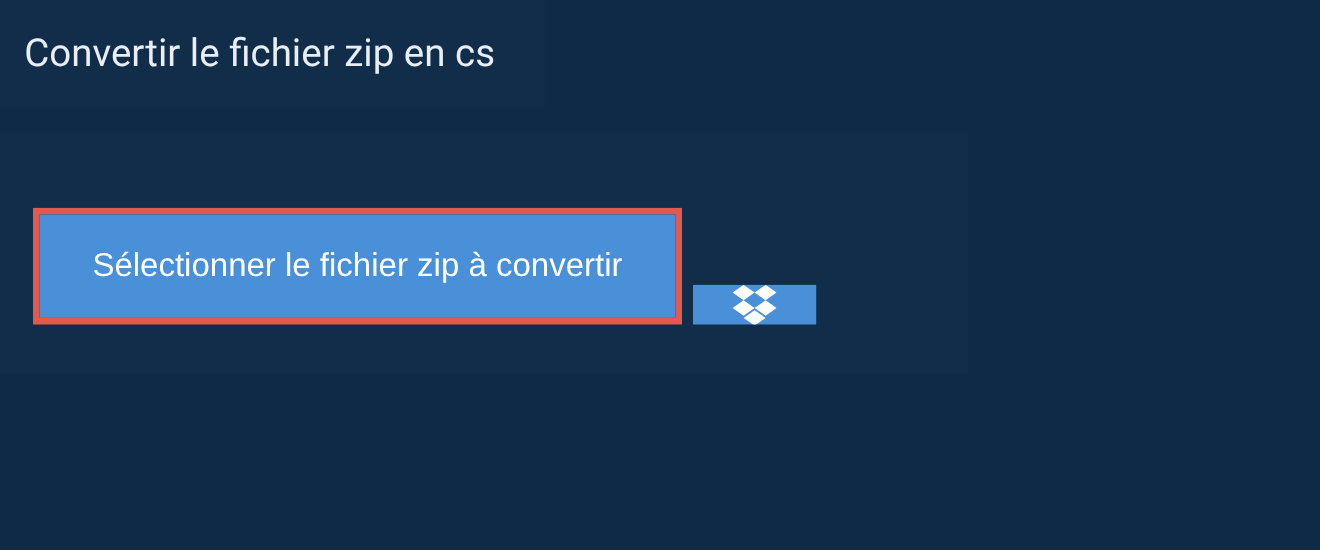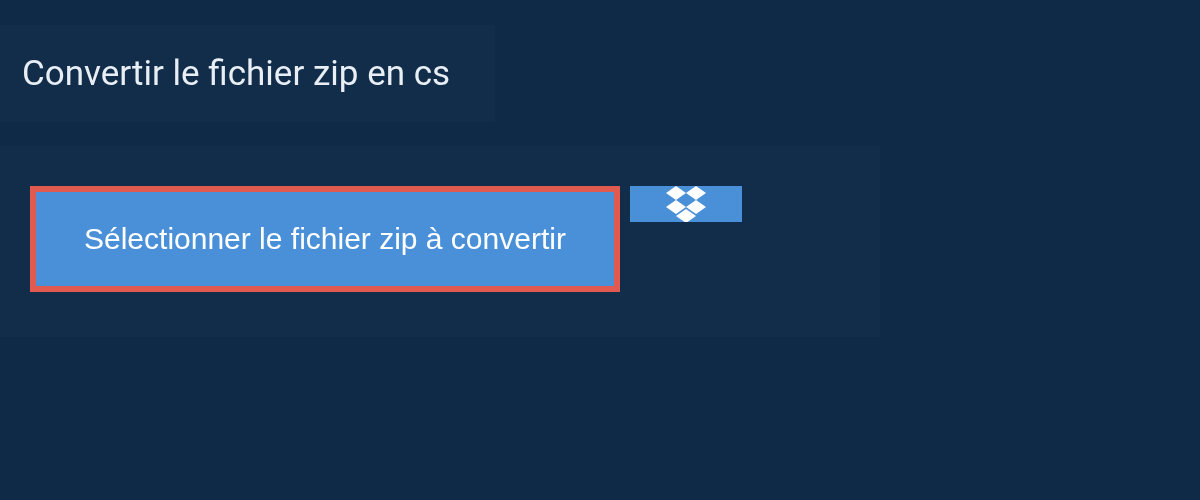--- a/index.html
+++ b/index.html
@@ -21,34 +21,34 @@
       font-weight: 400;
     }
     .content-panel {
       background-color: #112d4a;
       width: 880px;
       padding: 40px 30px 45px 30px;
       margin-top: 0px;
     }
     .header-wrapper {
       display: flex;
-      margin-top: 25px;
     }
     .title-container {
       background-color: #112d4a;
       padding: 28px 45px 28px 22px;
     }
     .spacer-top {
       height: 24px;
       background-color: #0e2a47;
     }
     .button-row {
       display: flex;
       gap: 10px;
-      align-items: flex-start;
+      align-items: flex-end;
+      margin-top: 28px;
     }
     .select-button-wrapper {
       border: 6px solid #e05a4f;
       background-color: #4a90d9;
       flex: 0 0 auto;
     }
     .select-button {
       background-color: #4a90d9;
       color: #ffffff;
       font-size: 30px;

